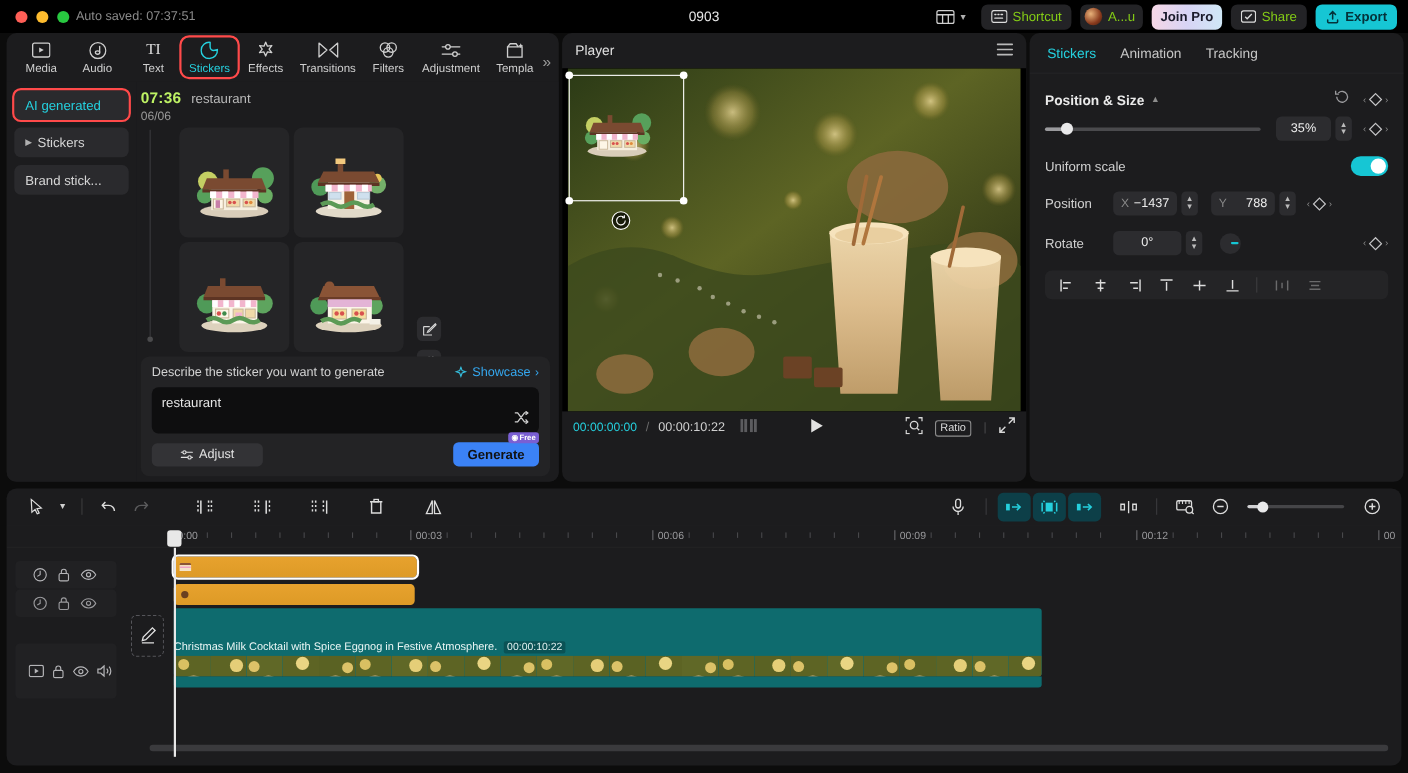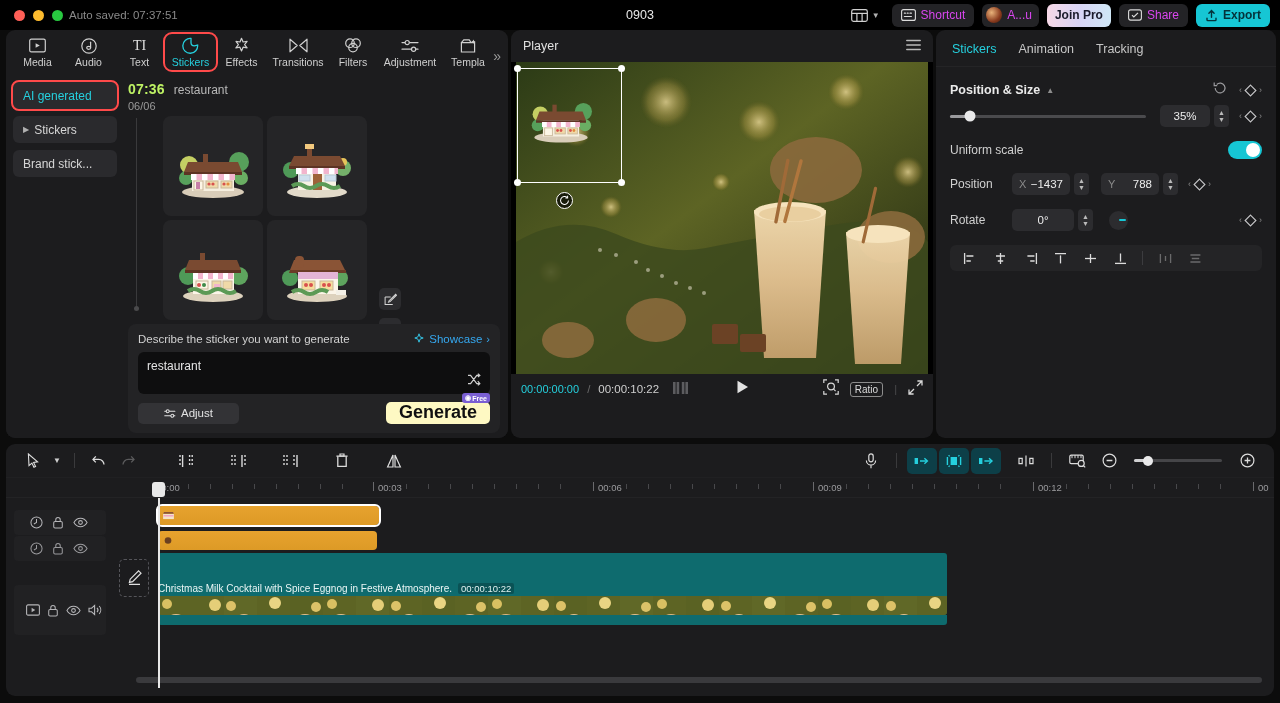--- a/index.html
+++ b/index.html
@@ -39,21 +39,21 @@
     margin-left: auto; display: flex; align-items: center; gap: 8px;
     margin-right: 10px;
   }
   .tb-layout {
     display: flex; align-items: center; gap: 4px; color: #d0d0d0;
     padding: 3px 4px; cursor: pointer;
   }
   .tb-btn {
     display: flex; align-items: center; gap: 5px;
     background: #232326; border-radius: 6px; padding: 4px 9px;
-    color: #d946ef; font-size: 12px; cursor: pointer; height: 23px;
+    color: #84cc16; font-size: 12px; cursor: pointer; height: 23px;
   }
   .tb-btn.join {
     background: linear-gradient(90deg,#f6d7e6,#d8d4f5,#cfe7f6);
     color: #1a1a2a; font-weight: bold; padding: 4px 8px;
   }
   .tb-btn.export {
     background: #16c6d4; color: #04323a; font-weight: bold;
   }
   .tb-btn.acct { background: #232326; padding: 3px 7px 3px 4px; }
   .avatar-mini {
@@ -148,23 +148,23 @@
   }
   .shuffle-ic { position: absolute; right: 9px; bottom: 5px; cursor: pointer; }
   .prompt-foot { margin-top: 8px; display: flex; align-items: center; }
   .adjust-btn {
     background: #333336; border-radius: 5px; height: 21px; padding: 0 26px;
     display: flex; align-items: center; gap: 5px;
     color: #e2e2e2; font-size: 11.5px; cursor: pointer;
   }
   .gen-btn-wrap { margin-left: auto; position: relative; }
   .generate-btn {
-    background: #fef9c3; color: #111; font-size: 18px; font-weight: bold;
+    background: #3b82f6; color: #111; font-size: 12px; font-weight: bold;
     border-radius: 5px; height: 22px; padding: 0 13px;
-    display: flex; cursor: pointer;
+    display: flex; align-items: center; cursor: pointer;
   }
   .free-badge {
     position: absolute; right: 0; top: -9px;
     background: #7a5fd3; color: #fff; font-size: 7px; border-radius: 3px;
     padding: 1px 3px; display: flex; align-items: center; gap: 1px;
     font-weight: bold;
   }
 
   
   .player-panel {

